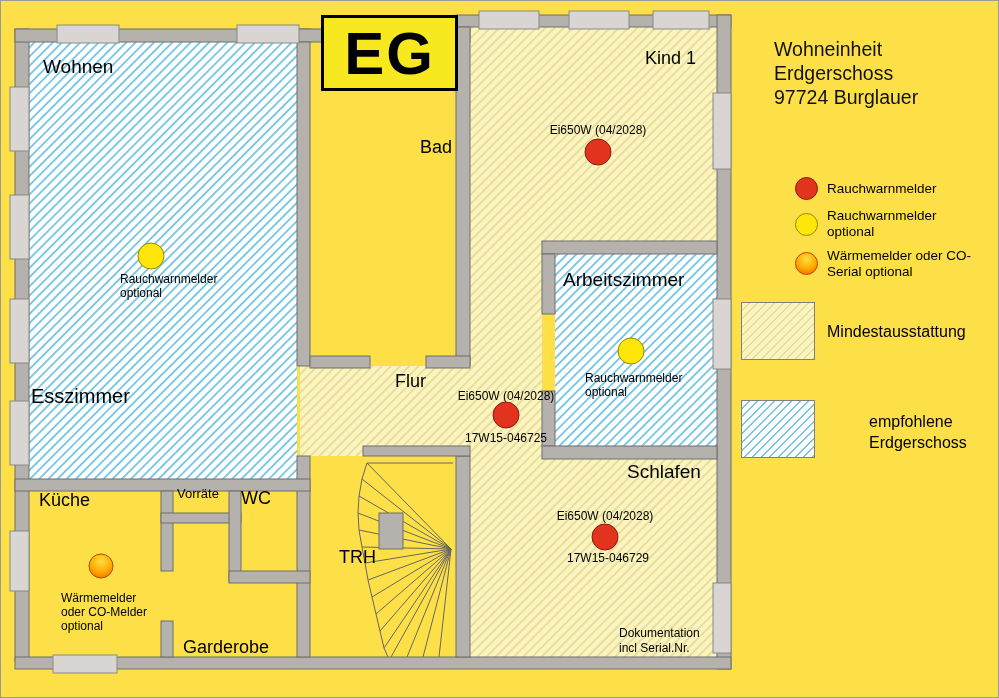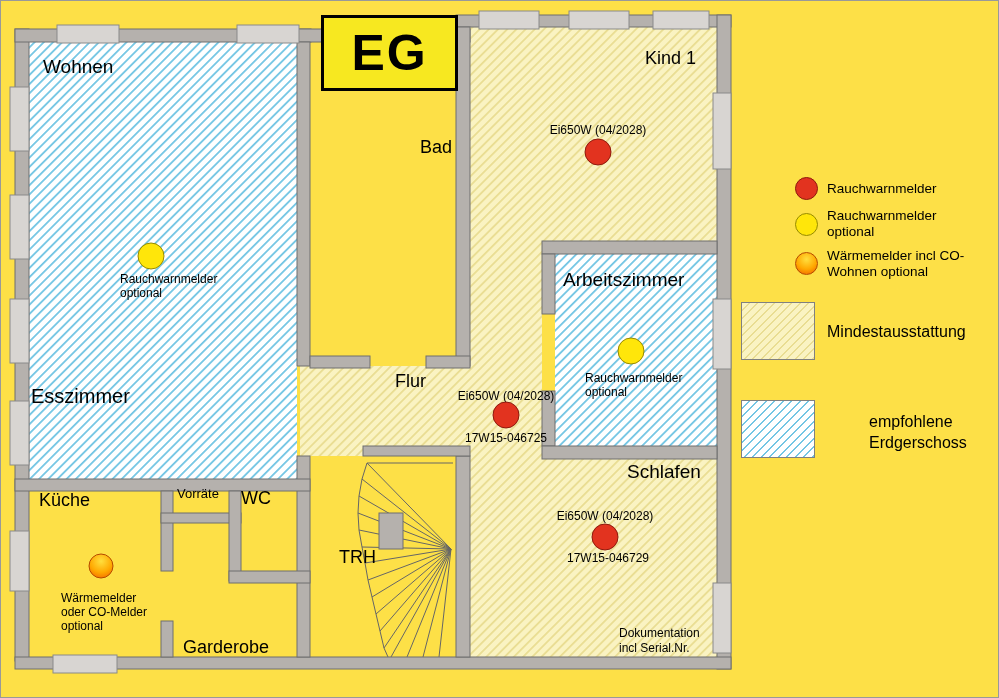--- a/index.html
+++ b/index.html
@@ -2,21 +2,21 @@
 <html><head>
 <meta charset="utf-8">
 <style>
   *{margin:0;padding:0;box-sizing:border-box}
   html,body{background:#ffffff}
   body{font-family:"Liberation Sans","DejaVu Sans",sans-serif}
   .canvas{position:relative;width:999px;height:698px;background:#fde047;border:1px solid #999;overflow:hidden}
   svg.plan{position:absolute;left:0;top:0}
   svg text{font-family:"Liberation Sans","DejaVu Sans",sans-serif;fill:#000}
   .eg-box{position:absolute;left:320px;top:14px;width:137px;height:76px;background:#f7e820;border:3px solid #000;
-          display:flex;align-items:center;justify-content:center;font-size:50px;font-weight:bold;color:#000;letter-spacing:2px;z-index:5}
+          display:flex;align-items:center;justify-content:center;font-size:60px;font-weight:bold;color:#000;letter-spacing:2px;z-index:5}
   .addr{position:absolute;left:773px;top:36px;font-size:19.5px;line-height:24px;color:#111}
   .dot{position:absolute;width:23px;height:23px;border-radius:50%}
   .dot.red{background:#e2331f;border:1px solid #8d1a0d}
   .dot.yellow{background:#ffe60a;border:1px solid #968a00}
   .dot.heat{background:radial-gradient(circle at 50% 30%, #ffdf3e 0%, #ffa800 55%, #ee5a00 100%);border:1px solid #b54a00}
   .lg-label{position:absolute;font-size:13.5px;line-height:16px;color:#000;white-space:nowrap}
   .swatch{position:absolute;width:74px;height:58px;border:1px solid #808080}
   .swatch.yellow{background:repeating-linear-gradient(135deg,#faf3c2 0px,#faf3c2 4.5px,#e9dd92 4.5px,#e9dd92 6px)}
   .swatch.blue{background:repeating-linear-gradient(135deg,#ffffff 0px,#ffffff 4.5px,#74c6e4 4.5px,#74c6e4 6px)}
   .sw-label{position:absolute;font-size:16px;line-height:21px;color:#000;white-space:nowrap}
@@ -160,35 +160,40 @@
 
       <text x="618" y="636" font-size="12">Dokumentation</text>
       <text x="618" y="651" font-size="12">incl Serial.Nr.</text>
     </g>
   </svg>
 
   <div class="eg-box">
     <span>EG</span>
   </div>
 
+  <div class="addr">
+    <div>Wohneinheit</div>
+    <div>Erdgerschoss</div>
+    <div>97724 Burglauer</div>
+  </div>
 
   <div>
     <span class="dot red" style="left:794px;top:176px"></span>
     <span class="lg-label" style="left:826px;top:180px">Rauchwarnmelder</span>
 
     <span class="dot yellow" style="left:794px;top:212px"></span>
     <span class="lg-label" style="left:826px;top:207px">
       <span style="display:block">Rauchwarnmelder</span>
       <span style="display:block">optional</span>
     </span>
 
     <span class="dot heat" style="left:794px;top:251px"></span>
     <span class="lg-label" style="left:826px;top:247px">
-      <span style="display:block">Wärmemelder incl CO-</span>
-      <span style="display:block">Wohnen optional</span>
+      <span style="display:block">Wärmemelder oder CO-</span>
+      <span style="display:block">Serial optional</span>
     </span>
 
     <span class="swatch yellow" style="left:740px;top:301px"></span>
     <span class="sw-label" style="left:826px;top:320px">Mindestausstattung</span>
 
     <span class="swatch blue" style="left:740px;top:399px"></span>
     <span class="sw-label" style="left:868px;top:410px">
       <span style="display:block">empfohlene</span>
       <span style="display:block">Erdgerschoss</span>
     </span>

